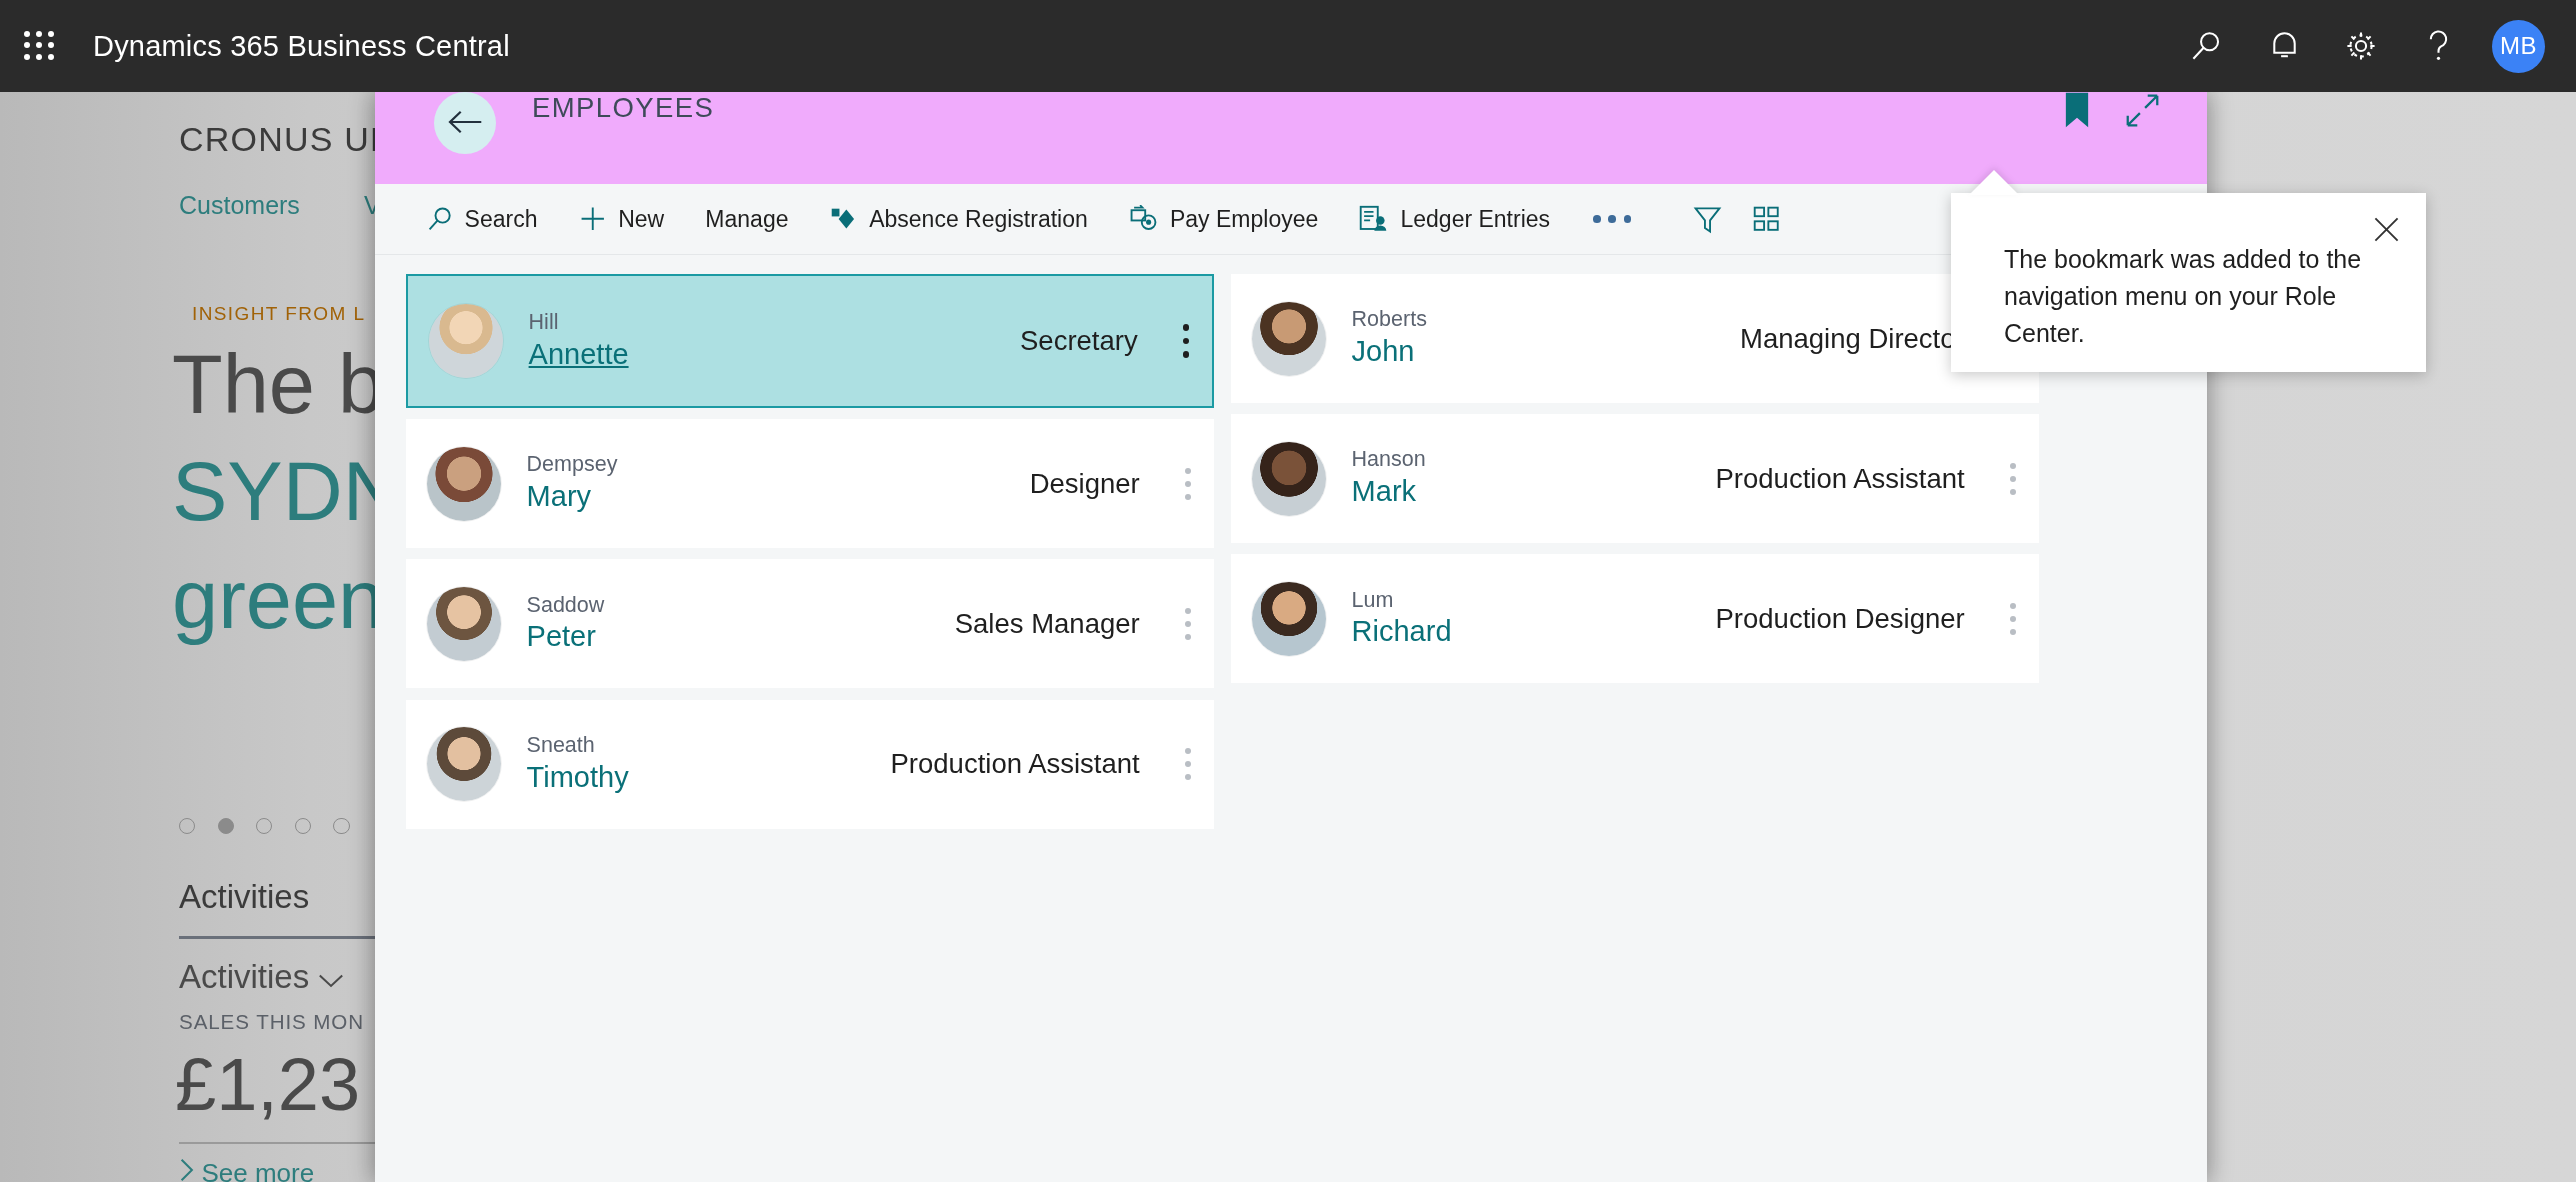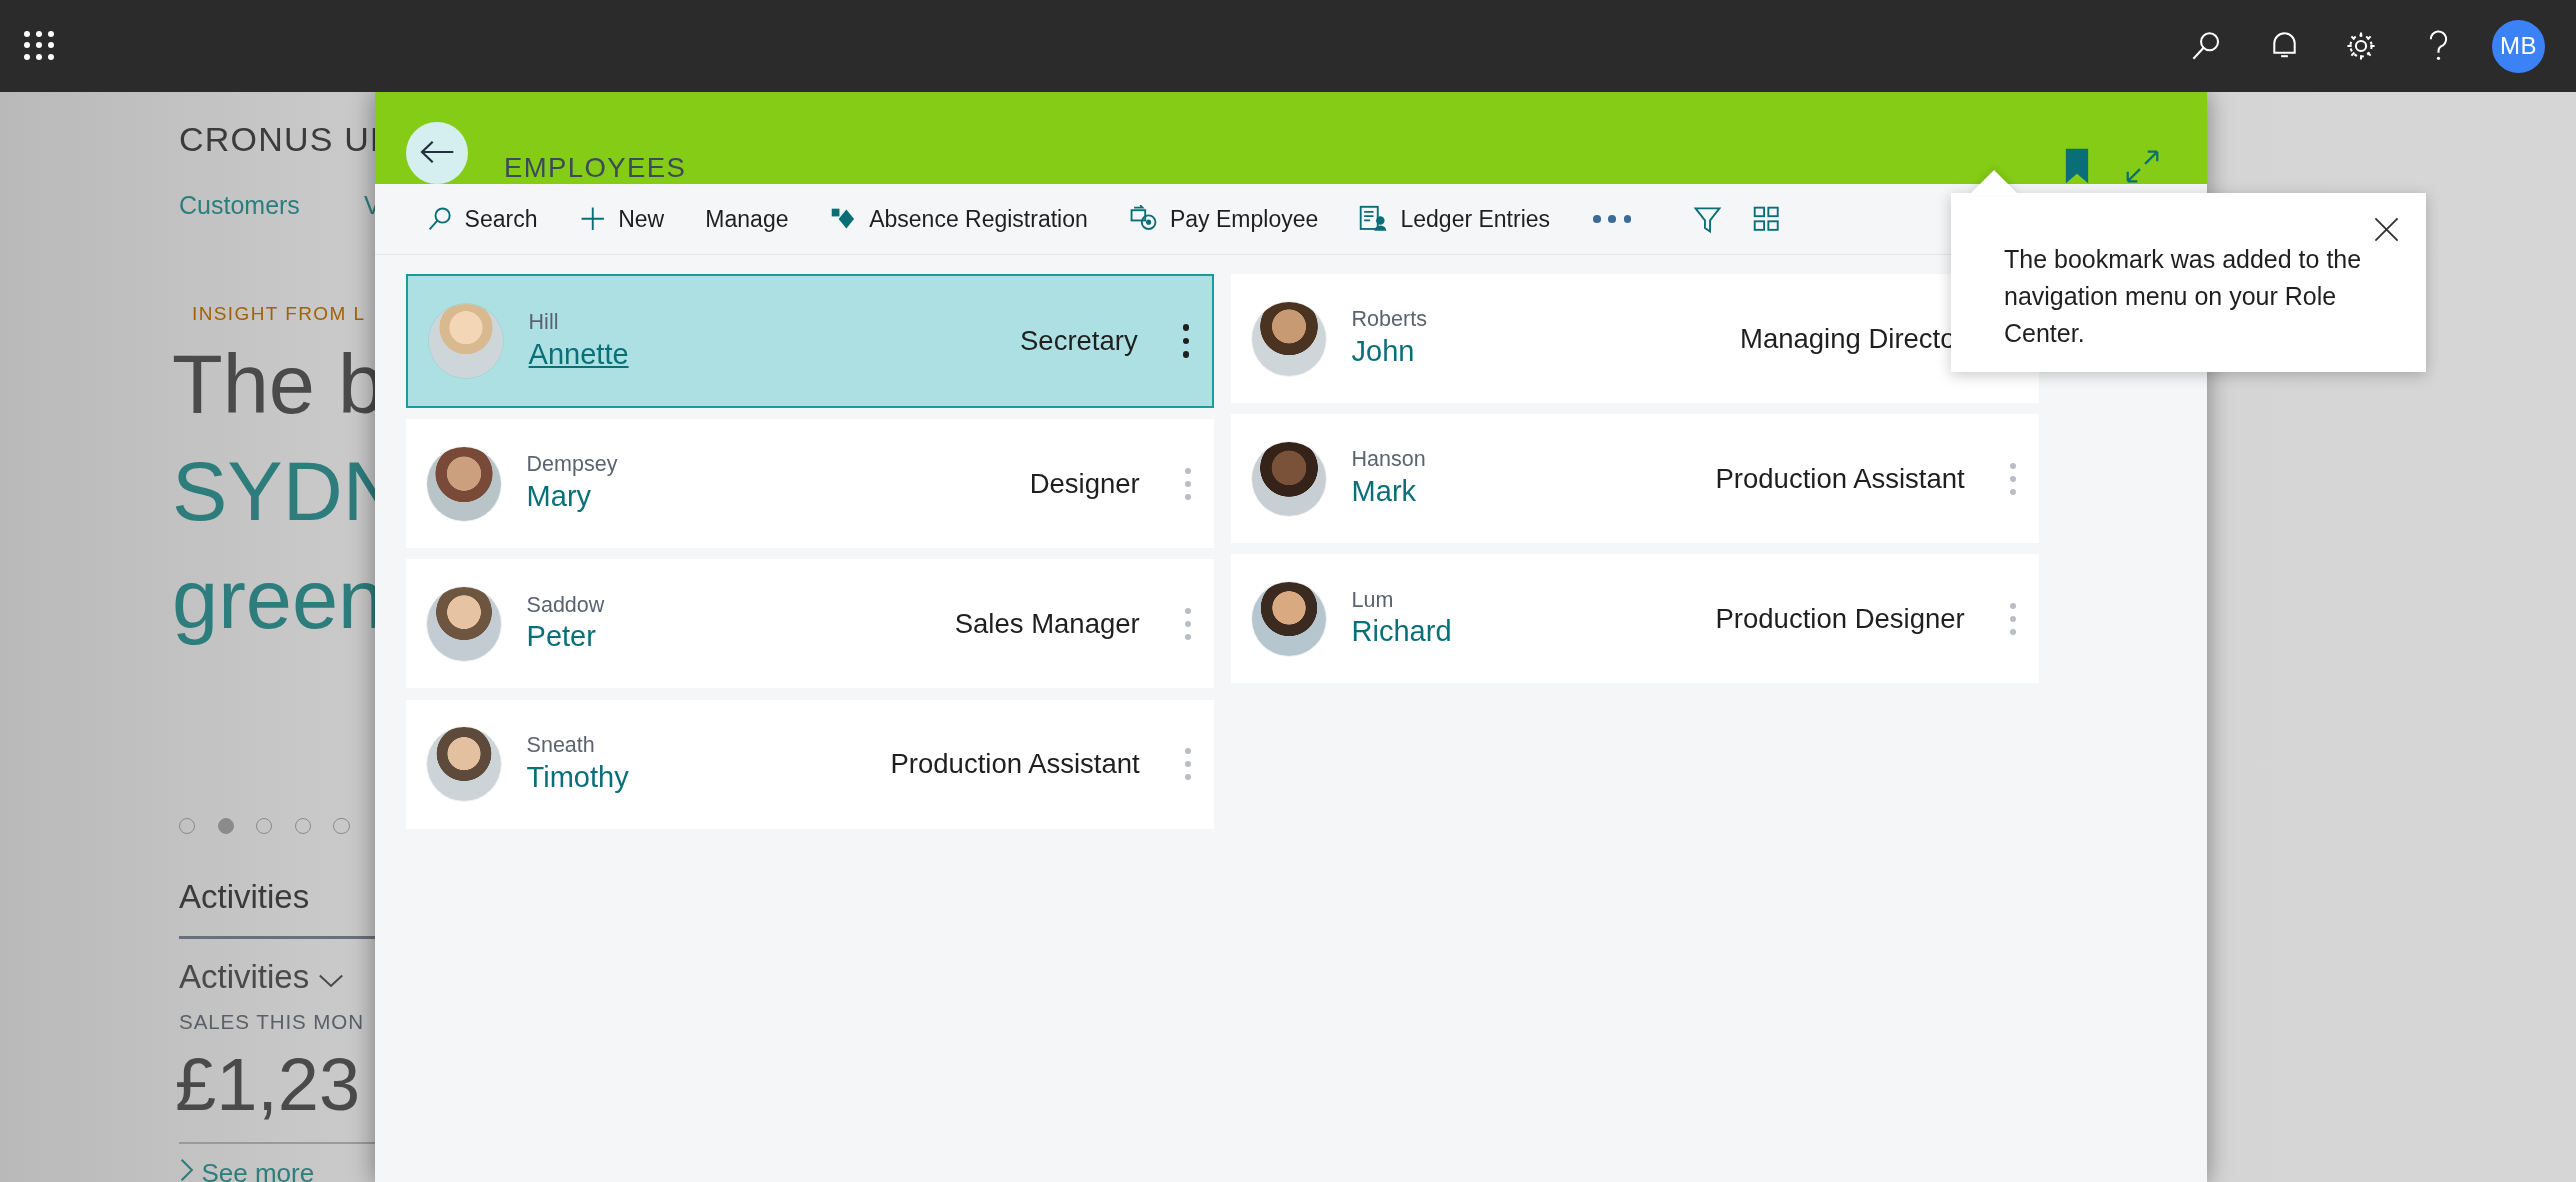--- a/index.html
+++ b/index.html
@@ -100,22 +100,22 @@
   }
   .bg-hamburger i { display: block; height: 4.3px; background: #5b6370; margin-bottom: 7.7px; }
 
   
   .modal {
     position: absolute; left: 375px; top: 92px; width: 1832px; height: 1091px;
     background: #f4f6f7;
     box-shadow: -5.2px 0 22.3px rgba(0,0,0,.22), 5.2px 0 22.3px rgba(0,0,0,.22);
   }
   .modal-head {
-    position: relative; height: 92px; background: #84cc16;
-    display: flex; align-items: flex-end;
+    position: relative; height: 92px; background: #f0abfc;
+    display: flex; align-items: flex-start; padding-left: 28px;
   }
   .back-btn {
     width: 62px; height: 62px; border-radius: 50%; background: #d5eef0;
     display: flex; align-items: center; justify-content: center; margin-left: 31px;
     cursor: pointer; flex: 0 0 auto;
   }
   .modal-title {
     margin-left: 36px; font-size: 27.5px; letter-spacing: 1.4px; color: #3e4a59; white-space: nowrap;
   }
   .modal-head-right { margin-left: auto; display: flex; align-items: center; gap: 36px; padding-right: 48px; }
@@ -490,20 +490,21 @@
       <i></i>
         <i></i>
         <i></i>
       <i></i>
         <i></i>
         <i></i>
       <i></i>
         <i></i>
         <i></i>
     </div>
+    <div class="app-title">Dynamics 365 Business Central</div>
 
     <div class="topbar-right">
       <div class="tb-icon">
         <svg width="34" height="34" viewBox="0 0 40 40">
           <circle cx="23" cy="15" r="10" fill="none" stroke="#fff" stroke-width="2.4"></circle>
           <path d="M16 22 L4 35" stroke="#fff" stroke-width="2.4" fill="none"></path>
         </svg>
       </div>
       <div class="tb-icon">
         <svg width="31" height="34" viewBox="0 0 36 40">

